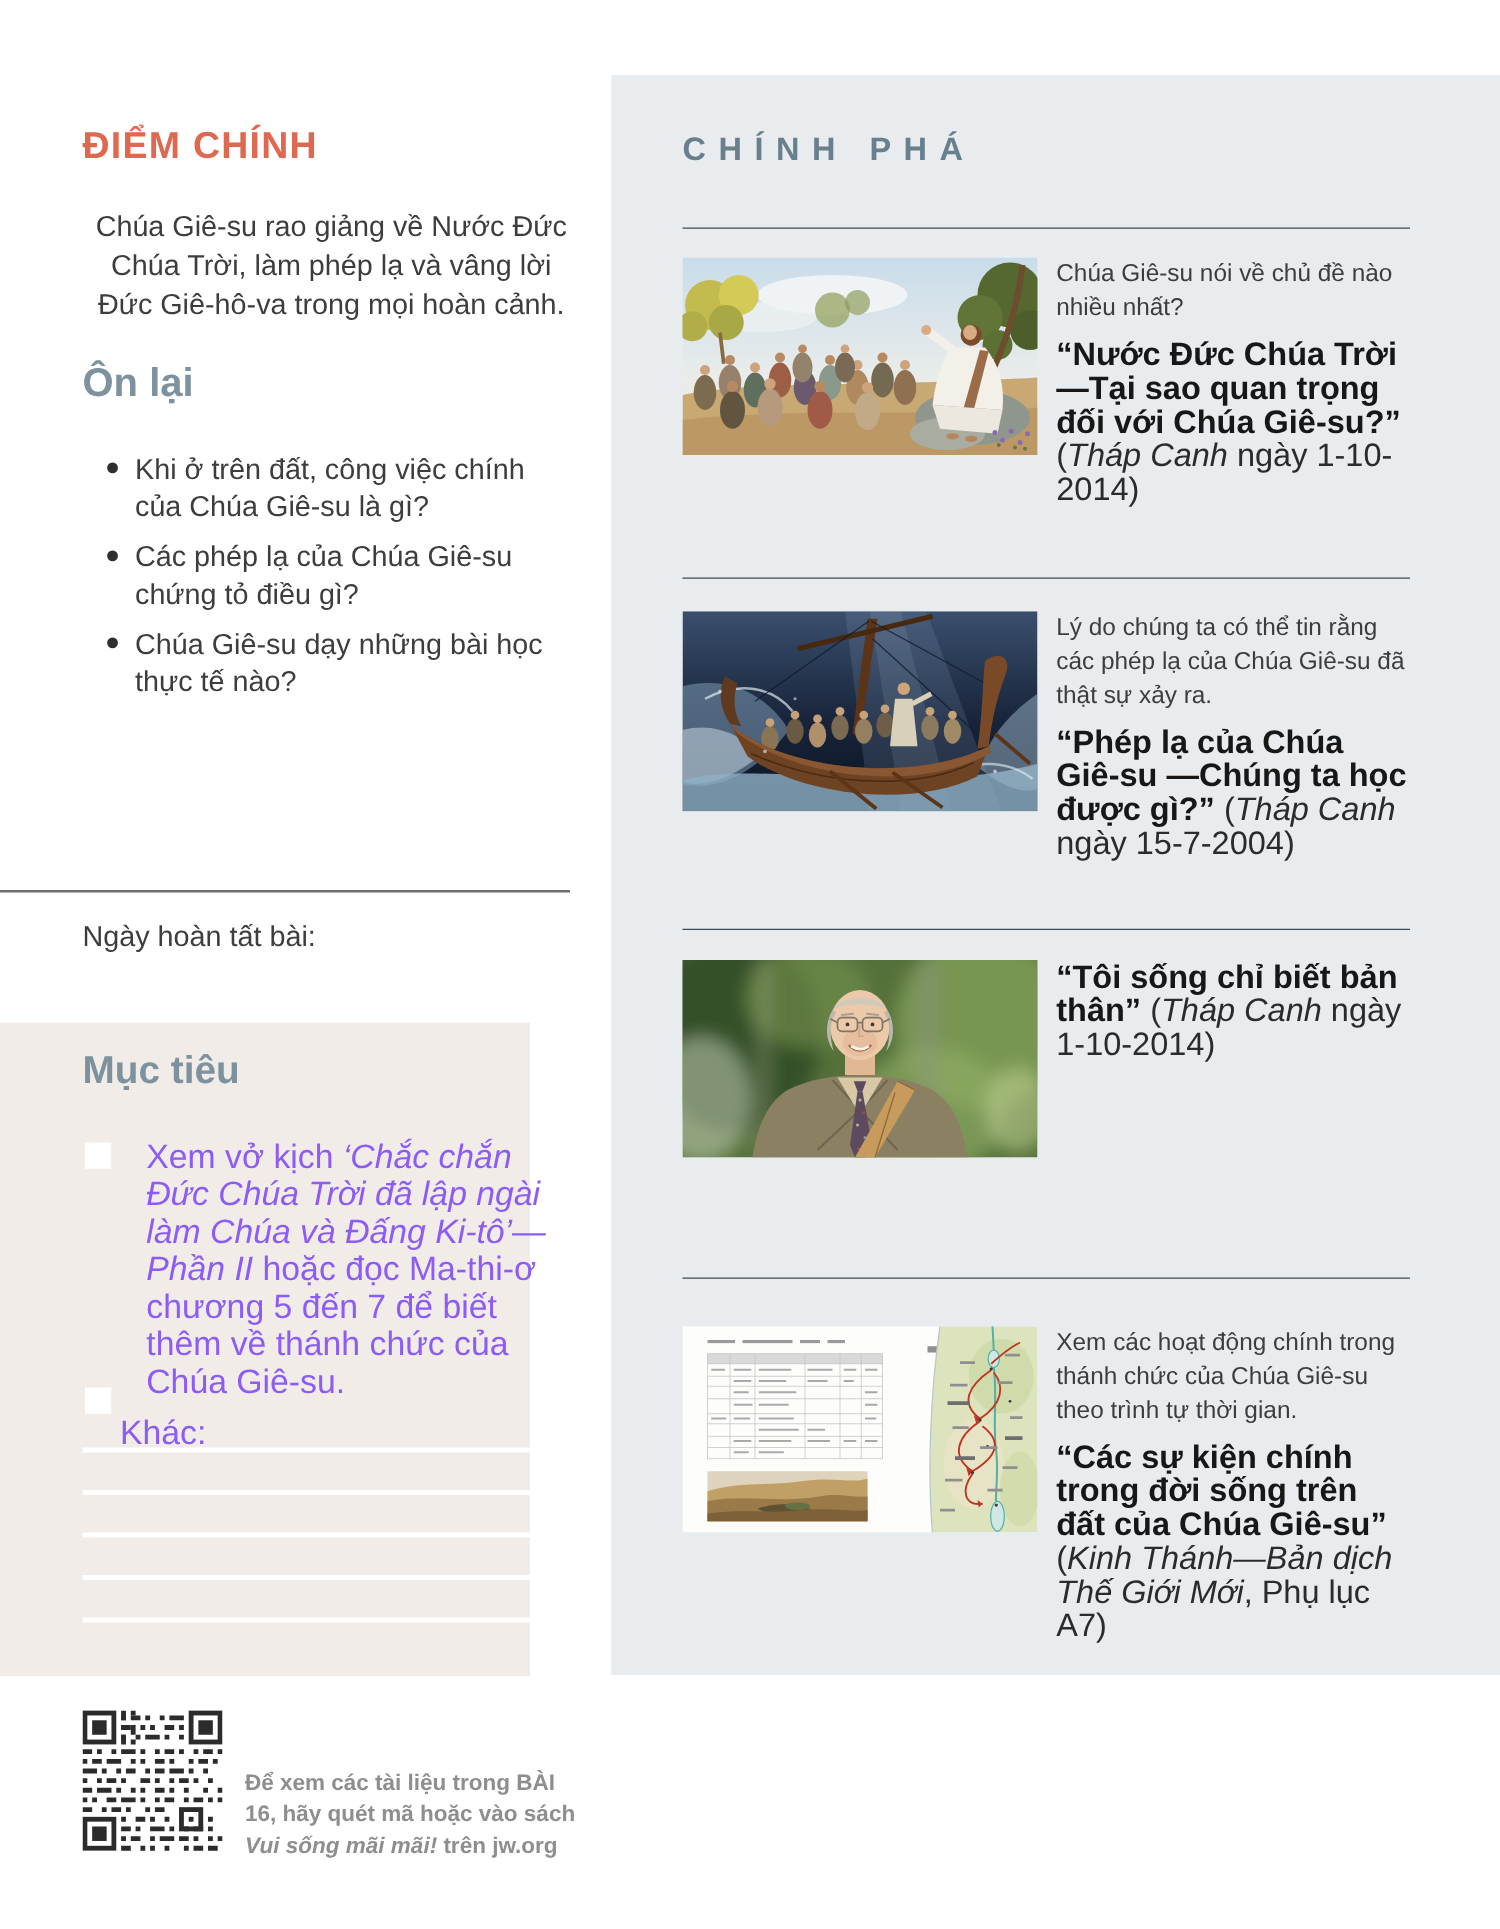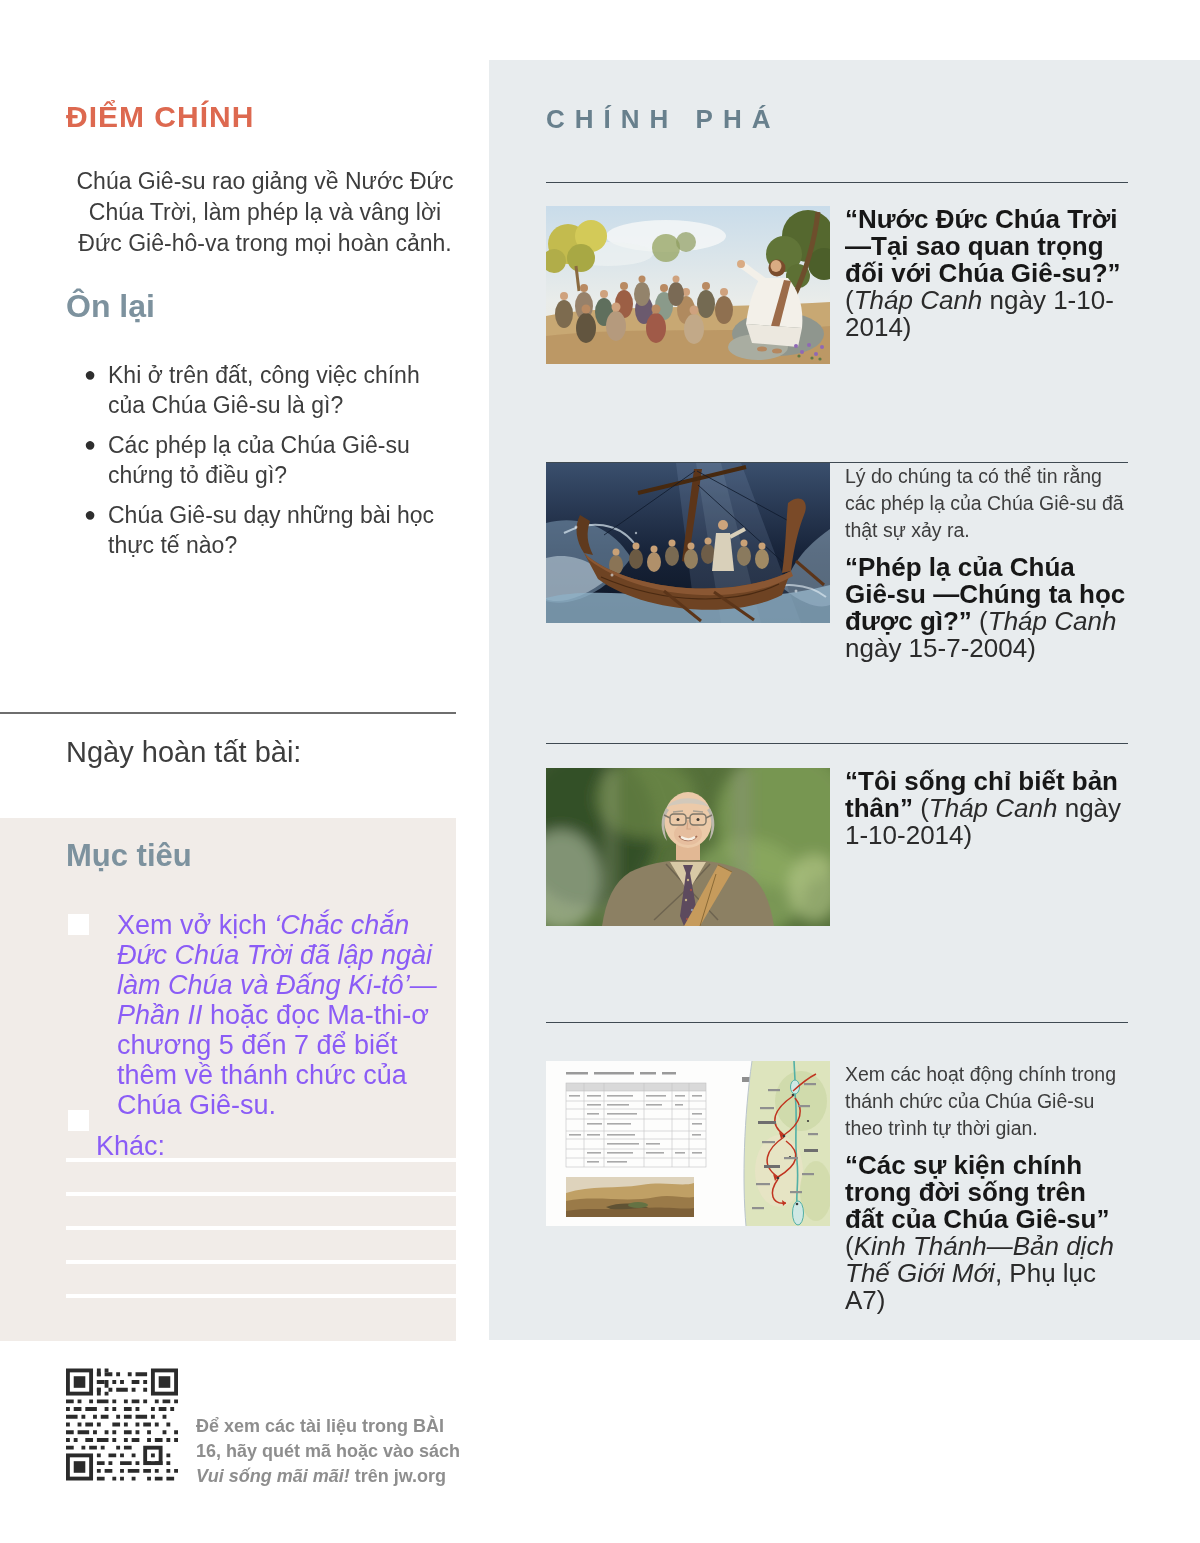--- a/index.html
+++ b/index.html
@@ -9,41 +9,41 @@
   
   .main-heading{left:66px;top:100px;margin:0;font-size:30px;font-weight:700;
                 letter-spacing:1px;color:#dd6950;}
   .main-text{left:66px;top:166px;width:398px;margin:0;font-size:23px;line-height:31px;color:#3d3d3d;text-align:center;}
   .review-heading{left:66px;top:288px;margin:0;font-size:32px;font-weight:700;color:#7d929e;}
   .review-list{left:66px;top:360px;width:380px;margin:0;padding:0;list-style:none;}
   .review-list li{position:relative;padding-left:42px;margin-bottom:10px;
                   font-size:23px;line-height:30px;color:#3d3d3d;}
   .review-list li .dot{position:absolute;left:18px;top:-1px;font-size:20px;color:#2e2e2e;}
   .rule{left:0;top:712px;width:456px;height:0;border-top:2px solid #6e6e6e;}
-  .completion{left:66px;top:736px;margin:0;font-size:29px;color:#3d3d3d;}
-  .goal-box{left:0;top:818px;width:456px;height:523px;background:#f1ece8;}
+  .completion{left:66px;top:736px;margin:0;font-size:23px;color:#3d3d3d;}
+  .goal-box{left:0;top:818px;width:424px;height:523px;background:#f1ece8;}
   .goal-heading{position:absolute;left:66px;top:20px;margin:0;font-size:31px;font-weight:700;color:#7d929e;}
   .goal-item{position:absolute;left:68px;display:flex;align-items:flex-start;}
   .goal-item .checkbox{flex:0 0 auto;width:21px;height:21px;background:#fff;margin-top:4px;}
   .goal-item p{margin:0 0 0 28px;width:332px;font-size:27px;line-height:30px;color:#8b5cf6;}
   .goal-item-1{top:92px;}
   .goal-item-2{top:288px;flex-direction:column;}
   .write-line{position:absolute;left:66px;width:390px;height:4px;background:#fff;}
   .qr-row{left:66px;top:1368px;display:flex;align-items:flex-start;}
   .qr-svg{width:112px;height:113px;display:block;}
   .qr-text{margin:46px 0 0 18px;width:270px;font-size:18px;font-weight:700;
            line-height:25px;color:#8e8e8e;}
   
   .panel{left:489px;top:60px;width:711px;height:1280px;background:#e8ecee;}
   .panel-heading{position:absolute;left:57px;top:44px;margin:0;font-size:26px;font-weight:700;
                  letter-spacing:10px;color:#68808d;}
   .x-item{position:absolute;left:57px;width:582px;border-top:1px solid #3f4a52;
           display:flex;align-items:flex-start;}
   .x-item-1{top:122px;padding-top:23px;}
-  .x-item-2{top:402px;}
+  .x-item-2{top:402px;padding-top:26px;}
   .x-item-3{top:683px;padding-top:24px;}
   .x-item-4{top:962px;padding-top:38px;}
   .x-img{flex:0 0 284px;}
   .x-img svg{display:block;width:284px;}
   .x-text{margin-left:15px;width:283px;}
   .x-q{margin:0 0 10px 0;font-size:19.5px;line-height:27px;color:#3d3d3d;}
   .x-ref{margin:0;font-size:26px;line-height:27px;color:#2b2b2b;}
   .x-ref strong{color:#171717;}
   i{font-style:italic;}
 </style>
@@ -206,20 +206,21 @@
               <circle cx="276" cy="141" r="2"></circle>
             </g>
           <g fill="#5f7a45">
               <circle cx="253" cy="150" r="1.6"></circle>
               <circle cx="266" cy="152" r="1.6"></circle>
               <circle cx="274" cy="153" r="1.6"></circle>
             </g>
         </svg>
       </div>
       <div class="x-text">
+        <p class="x-q">Chúa Giê-su nói về chủ đề nào nhiều nhất?</p>
         <p class="x-ref"><strong>“Nước Đức Chúa Trời—Tại sao quan trọng đối với Chúa Giê-su?”</strong> <span>(</span><i>Tháp Canh</i><span> ngày 1-10-2014)</span></p>
       </div>
     </div>
 
     <div class="x-item x-item-2">
       <div class="x-img">
         <svg viewBox="0 0 284 160" height="160" aria-hidden="true">
           <defs>
               <linearGradient id="st2" x1="0" y1="0" x2="0" y2="1">
             <stop offset="0" stop-color="#3a4f6d"></stop>

